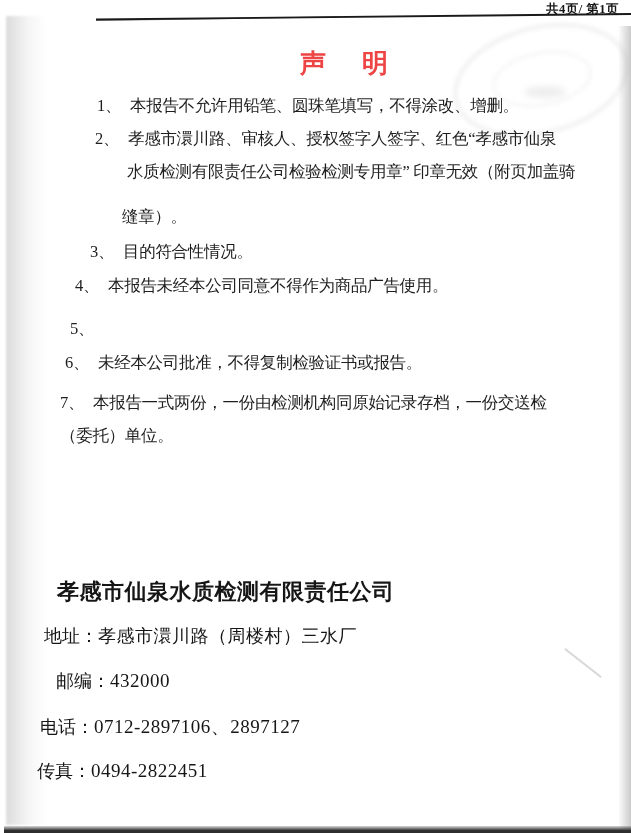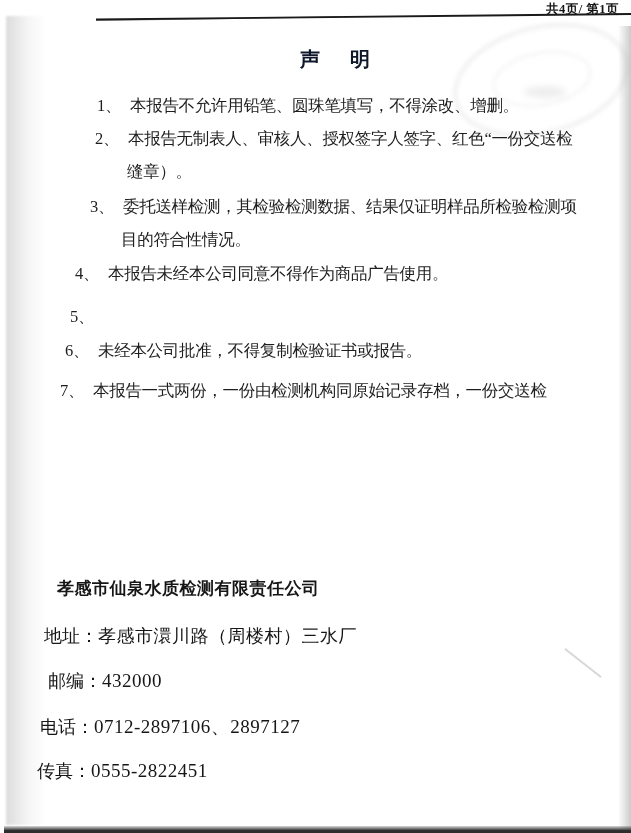--- a/index.html
+++ b/index.html
@@ -55,22 +55,22 @@
   
   .page-info{
     position:absolute;top:1px;right:12px;
     font-size:12.5px;font-weight:700;letter-spacing:0.5px;
     color:#161616;
   }
   .top-rule{position:absolute;left:0;top:0;width:631px;height:30px;}
   
   .doc-title{
     position:absolute;left:300px;top:46px;
-    font-size:20px;font-weight:700;letter-spacing:5px;
-    color:#0f172a;
+    font-size:26px;font-weight:700;letter-spacing:5px;
+    color:#ef4444;
     font-family:"Liberation Sans","DejaVu Sans",sans-serif;
   }
   
   .statement{
     position:absolute;left:0;top:89px;width:631px;
     font-size:16.5px;line-height:33px;letter-spacing:-0.3px;
     color:#1e1e1e;
   }
   .item{display:flex;}
   .item .num{flex:none;width:33px;}
@@ -84,26 +84,26 @@
   .item-7{margin-left:60px;}
   .item-2 .line:nth-child(2){margin-left:-1px;}
   .item-2 .line:nth-child(3){margin-left:-6px;margin-top:12px;}
   .item-3 .line:nth-child(2){margin-left:-2px;}
   .item-5 .line:nth-child(2){margin-left:-6px;}
   .item-7 .line:nth-child(2){margin-left:-33px;}
   
   .contact-line{position:absolute;font-size:18px;color:#161616;}
   .company{
     left:57px;top:577px;
-    font-size:17px;font-weight:700;
+    font-size:22px;font-weight:700;
     font-family:Liberation Sans, sans-serif;
     letter-spacing:0.5px;
   }
   .address{left:44px;top:624px;}
-  .postal{left:48px;top:669px;text-align:right;}
+  .postal{left:56px;top:669px;text-align:right;}
   .phone{left:40px;top:714px;}
   .fax{left:37px;top:759px;}
   .contact-line .val{font-family:"Liberation Serif","DejaVu Serif",serif;letter-spacing:0.5px;}
   .postal .val,.phone .val,.fax .val{font-size:19px;}
 </style>
 </head>
 <body>
 
 <div class="page">
 
@@ -128,29 +128,29 @@
     <div class="item item-1">
       <span class="num">1、</span>
       <div class="itext">
         <div class="line">本报告不允许用铅笔、圆珠笔填写，不得涂改、增删。</div>
       </div>
     </div>
 
     <div class="item item-2">
       <span class="num">2、</span>
       <div class="itext">
-        <div class="line">本报告无制表人、审核人、授权签字人签字、红色“一份交送检</div>
+        <div class="line">孝感市澴川路、审核人、授权签字人签字、红色“孝感市仙泉</div>
+        <div class="line">水质检测有限责任公司检验检测专用章” 印章无效（附页加盖骑</div>
         <div class="line">缝章）。</div>
       </div>
     </div>
 
     <div class="item item-3">
       <span class="num">3、</span>
       <div class="itext">
-        <div class="line">委托送样检测，其检验检测数据、结果仅证明样品所检验检测项</div>
         <div class="line">目的符合性情况。</div>
       </div>
     </div>
 
     <div class="item item-4">
       <span class="num">4、</span>
       <div class="itext">
         <div class="line">本报告未经本公司同意不得作为商品广告使用。</div>
       </div>
     </div>
@@ -165,36 +165,37 @@
       <span class="num">6、</span>
       <div class="itext">
         <div class="line">未经本公司批准，不得复制检验证书或报告。</div>
       </div>
     </div>
 
     <div class="item item-7">
       <span class="num">7、</span>
       <div class="itext">
         <div class="line">本报告一式两份，一份由检测机构同原始记录存档，一份交送检</div>
+        <div class="line">（委托）单位。</div>
       </div>
     </div>
 
   </div>
 
   <div class="contact-line company">孝感市仙泉水质检测有限责任公司</div>
 
   <div class="contact-line address">
     <span class="lbl">地址：</span><span class="val">孝感市澴川路（周楼村）三水厂</span>
   </div>
 
   <div class="contact-line postal">
     <span class="lbl">邮编：</span><span class="val">432000</span>
   </div>
 
   <div class="contact-line phone">
     <span class="lbl">电话：</span><span class="val">0712-2897106、2897127</span>
   </div>
 
   <div class="contact-line fax">
-    <span class="lbl">传真：</span><span class="val">0555-2822451</span>
+    <span class="lbl">传真：</span><span class="val">0494-2822451</span>
   </div>
 
 </div>
 
 </body></html>

